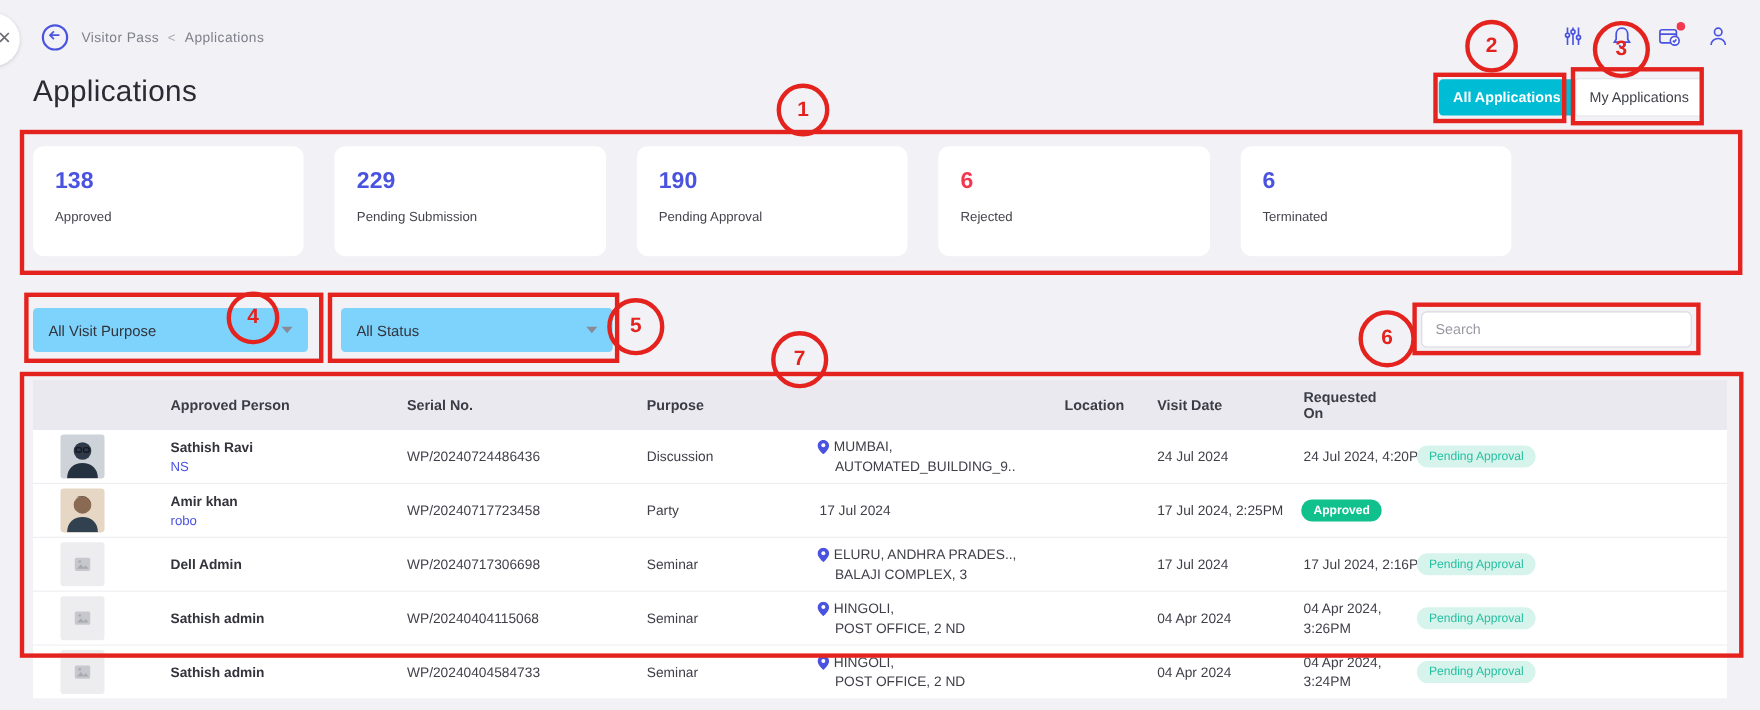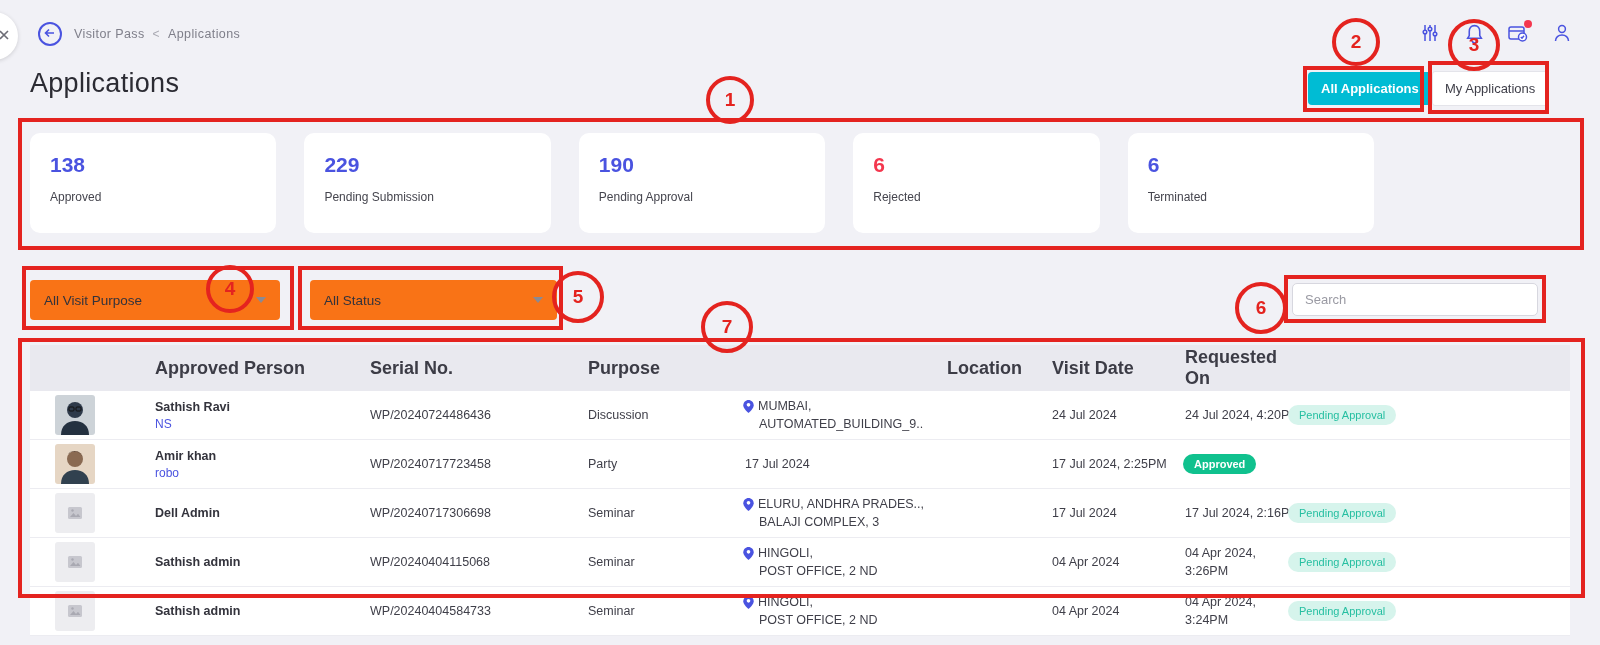--- a/index.html
+++ b/index.html
@@ -31,36 +31,36 @@
     background:#fff; color:#3f3f49; font-size:13px; border:1px solid #e4e4ea; border-radius:3px; cursor:pointer; }
 
   
   .stats-row { position:absolute; left:30px; top:133px; width:1344px; display:flex; gap:28px; }
   .stat-card { flex:1; background:#fff; border-radius:10px; height:100px; padding:20px 0 0 20px; cursor:pointer; }
   .stat-value { font-size:21px; font-weight:bold; color:#4a53e0; }
   .stat-value.red { color:#f4374e; }
   .stat-label { margin-top:13px; font-size:12px; color:#45454e; }
 
   
-  .dd { position:absolute; top:280px; height:40px; background:#f97316; border-radius:4px;
+  .dd { position:absolute; top:280px; height:40px; background:#7dd3fc; border-radius:4px;
     display:flex; align-items:center; justify-content:space-between; padding:0 14px;
     font-size:13.5px; color:#33333c; cursor:pointer; }
   .dd-purpose { left:30px; width:250px; }
   .dd-status  { left:310px; width:247px; }
   .caret { width:0; height:0; border-left:5px solid transparent; border-right:5px solid transparent;
     border-top:6px solid #8a8a94; }
   .search-box { position:absolute; left:1292px; top:283px; width:246px; height:33px;
     background:#fff; border:1px solid #d7d7df; border-radius:5px; padding:0 12px;
     font-size:13px; color:#3f3f49; font-family:inherit; }
   .search-box::placeholder { color:#9a9aa3; }
 
   
   .table { position:absolute; left:30px; top:345px; width:1540px; background:#fff; }
   .tgrid { display:grid; grid-template-columns:125px 215px 218px 127px 307px 133px 105px 1fr; align-items:center; }
-  .thead { background:#e9e9ef; height:46px; font-size:18px; font-weight:bold; color:#3c3c46; }
+  .thead { background:#e9e9ef; height:46px; font-size:13px; font-weight:bold; color:#3c3c46; }
   .th { padding:0; }
   .th.pad30 { padding-left:30px; }
   .th.pad44 { padding-left:44px;text-align:right; }
   .trow { height:49px; border-bottom:1px solid #ececf1; background:#fff; cursor:pointer; }
   .cell { font-size:12.5px; color:#3f3f49; }
   .avatar-wrap { padding-left:25px; }
   .avatar { width:40px; height:40px; border-radius:3px; overflow:hidden; display:flex; align-items:center; justify-content:center; }
   .avatar.ph { background:#ededf0; }
   .name { font-size:12.5px; color:#33333c;font-weight:bold; }
   .name-link { font-size:12px; color:#4a53e0; margin-top:3px; cursor:pointer; }

